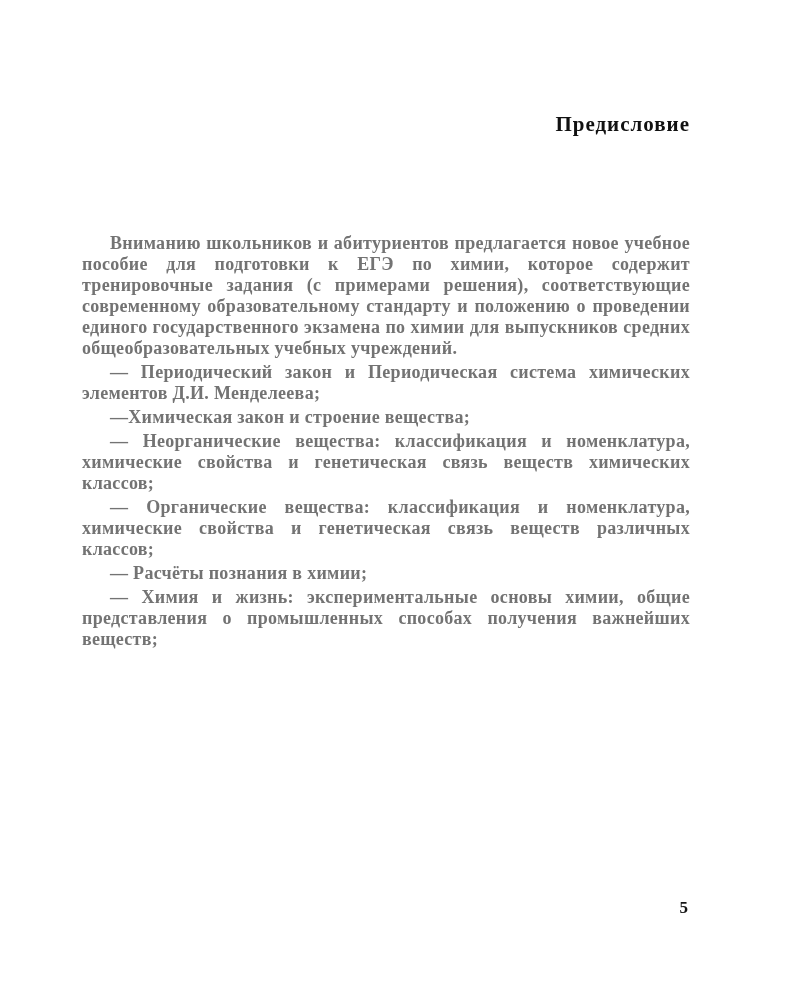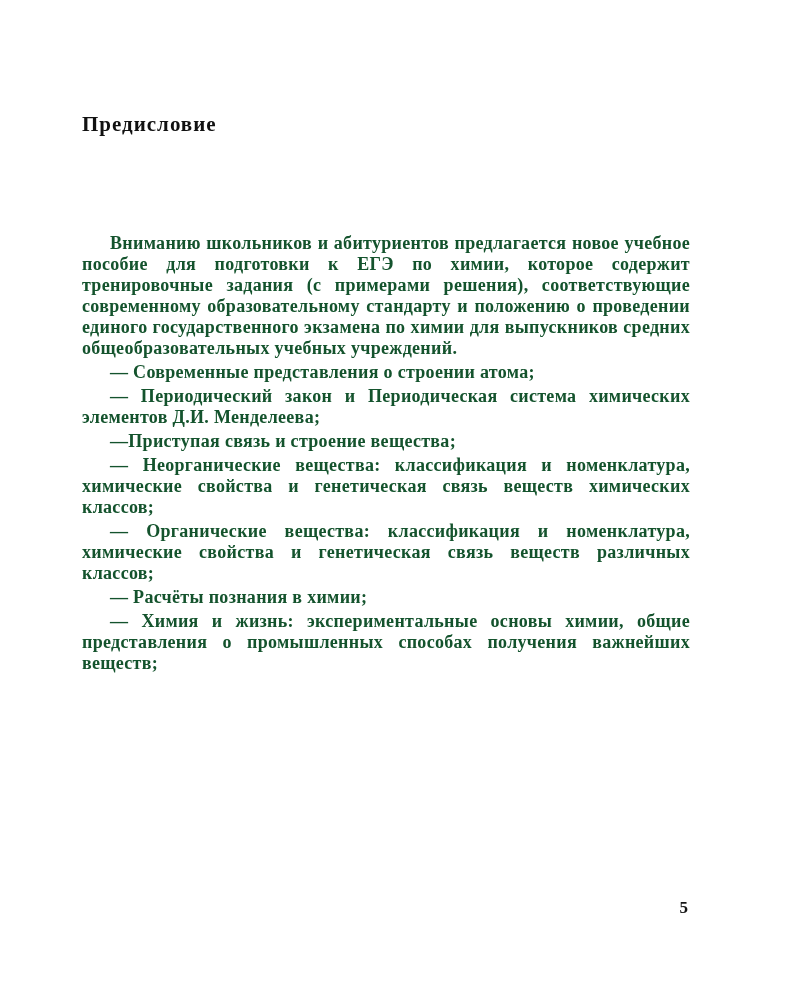--- a/index.html
+++ b/index.html
@@ -18,59 +18,58 @@
   }
   .content {
     position: absolute;
     left: 82px;
     top: 0;
     width: 608px;
   }
   .title {
     margin: 0;
     margin-top: 112px;
-    text-align: left;
+    text-align: right;
     font-size: 21px;
     font-weight: bold;
     letter-spacing: 1px;
     color: #111111;
   }
   .body-block {
     margin-top: 96px;
   }
   .para {
     margin: 0 0 3px 0;
     font-size: 18px;
     font-weight: bold;
     line-height: 21px;
     letter-spacing: 0.3px;
     text-align: justify;
     text-indent: 28px;
-    color: #14532d;
+    color: #737373;
   }
   .page-number {
     position: absolute;
     right: 112px;
     top: 898px;
     font-size: 17px;
     font-weight: bold;
     color: #151515;
   }
 </style>
 </head>
 <body>
 
 <div class="page">
   <div class="content">
     <h1 class="title">Предисловие</h1>
     <div class="body-block">
       <p class="para">Вниманию школьников и абитуриентов предлагается новое учебное пособие для подготовки к ЕГЭ по химии, которое содержит тренировочные задания (с примерами решения), соответствующие современному образовательному стандарту и положению о проведении единого государственного экзамена по химии для выпускников средних общеобразовательных учебных учреждений.</p>
-      <p class="para">— Современные представления о строении атома;</p>
       <p class="para">— Периодический закон и Периодическая система химических элементов Д.И. Менделеева;</p>
-      <p class="para">—Приступая связь и строение вещества;</p>
+      <p class="para">—Химическая закон и строение вещества;</p>
       <p class="para">— Неорганические вещества: классификация и номенклатура, химические свойства и генетическая связь веществ химических классов;</p>
       <p class="para">— Органические вещества: классификация и номенклатура, химические свойства и генетическая связь веществ различных классов;</p>
       <p class="para">— Расчёты познания в химии;</p>
       <p class="para">— Химия и жизнь: экспериментальные основы химии, общие представления о промышленных способах получения важнейших веществ;</p>
     </div>
   </div>
   <div class="page-number">5</div>
 </div>
 
 </body></html>

